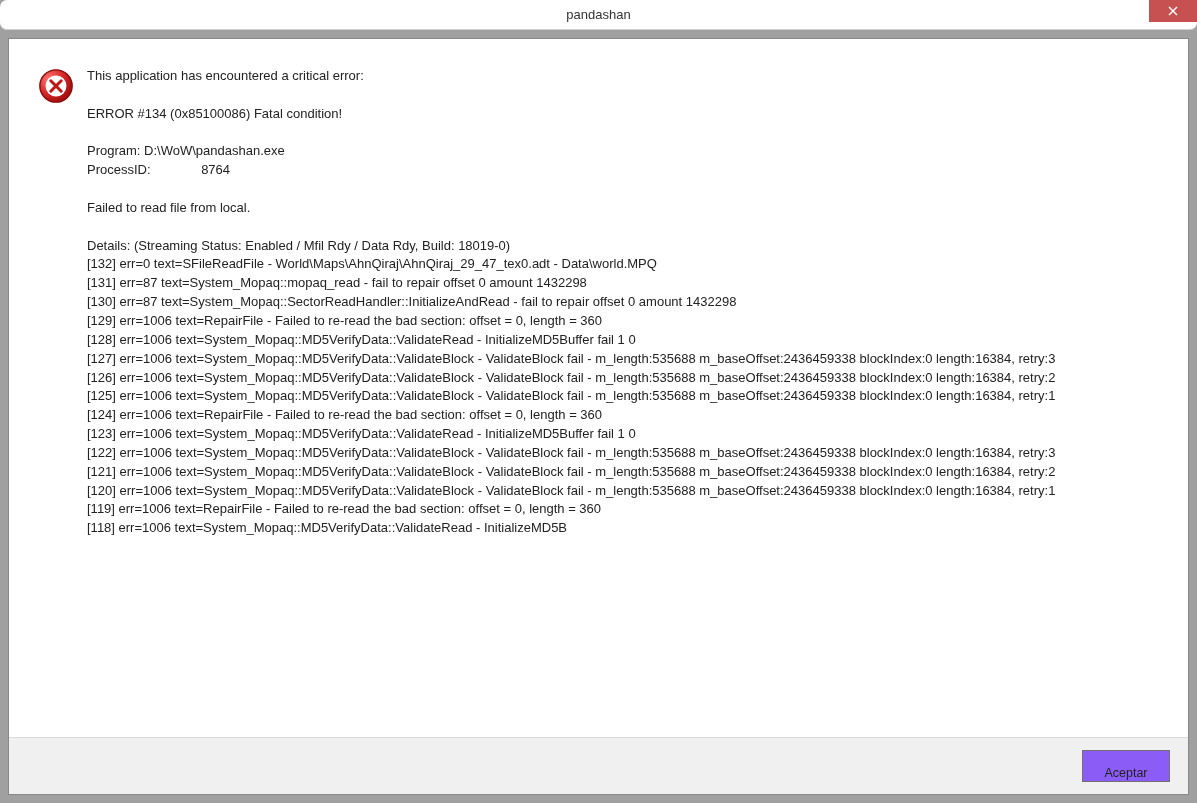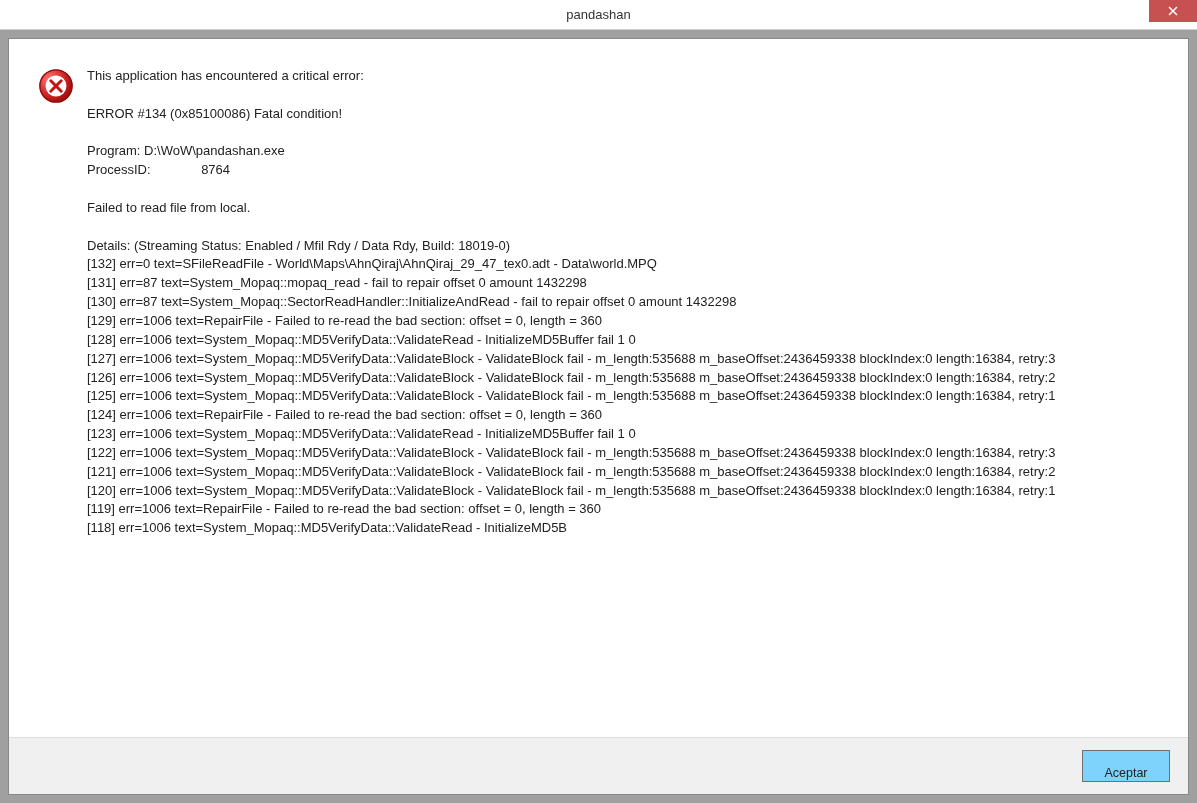--- a/index.html
+++ b/index.html
@@ -21,20 +21,21 @@
       display: flex;
       flex-direction: column;
     }
     .titlebar {
       height: 30px;
       background: #ffffff;
       display: flex;
       align-items: center;
       position: relative;
       border-bottom: 1px solid #d0d0d0;
+      border-radius: 7px;
     }
     .titlebar-title {
       position: absolute;
       left: 50%;
       transform: translateX(-50%);
       font-size: 13px;
       color: #333;
     }
     .close-btn {
       position: absolute;
@@ -92,21 +93,21 @@
     .button-bar {
       background: #f0f0f0;
       border-top: 1px solid #dcdcdc;
       padding: 12px 18px;
       display: flex;
       justify-content: flex-end;
     }
     .accept-btn {
       min-width: 88px;
       height: 14px;
-      background: #7dd3fc;
+      background: #8b5cf6;
       border: 1px solid #707070;
       font-size: 12.5px;
       color: #222;
       cursor: pointer;
       padding: 15px 18px;
       font-family: inherit;
     }
   </style>
 </head>
 <body>

